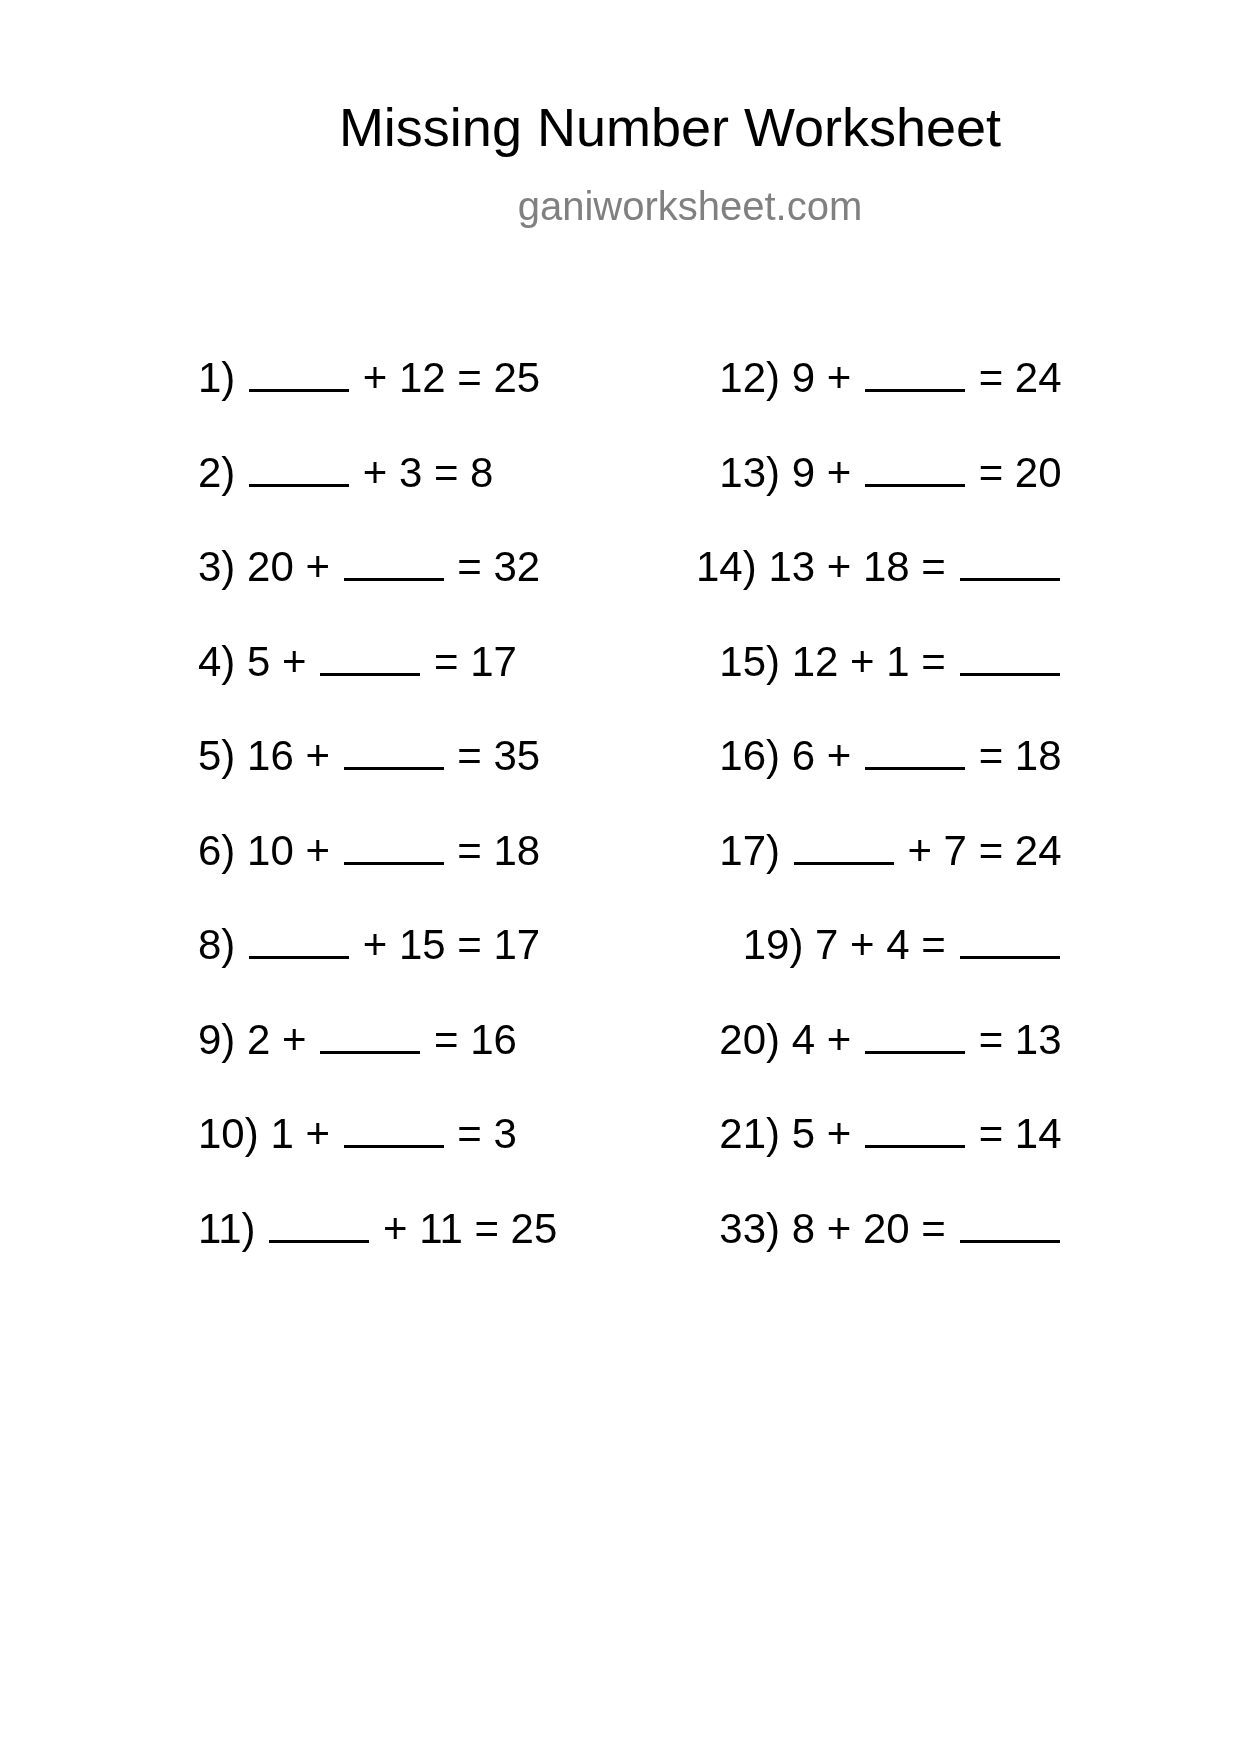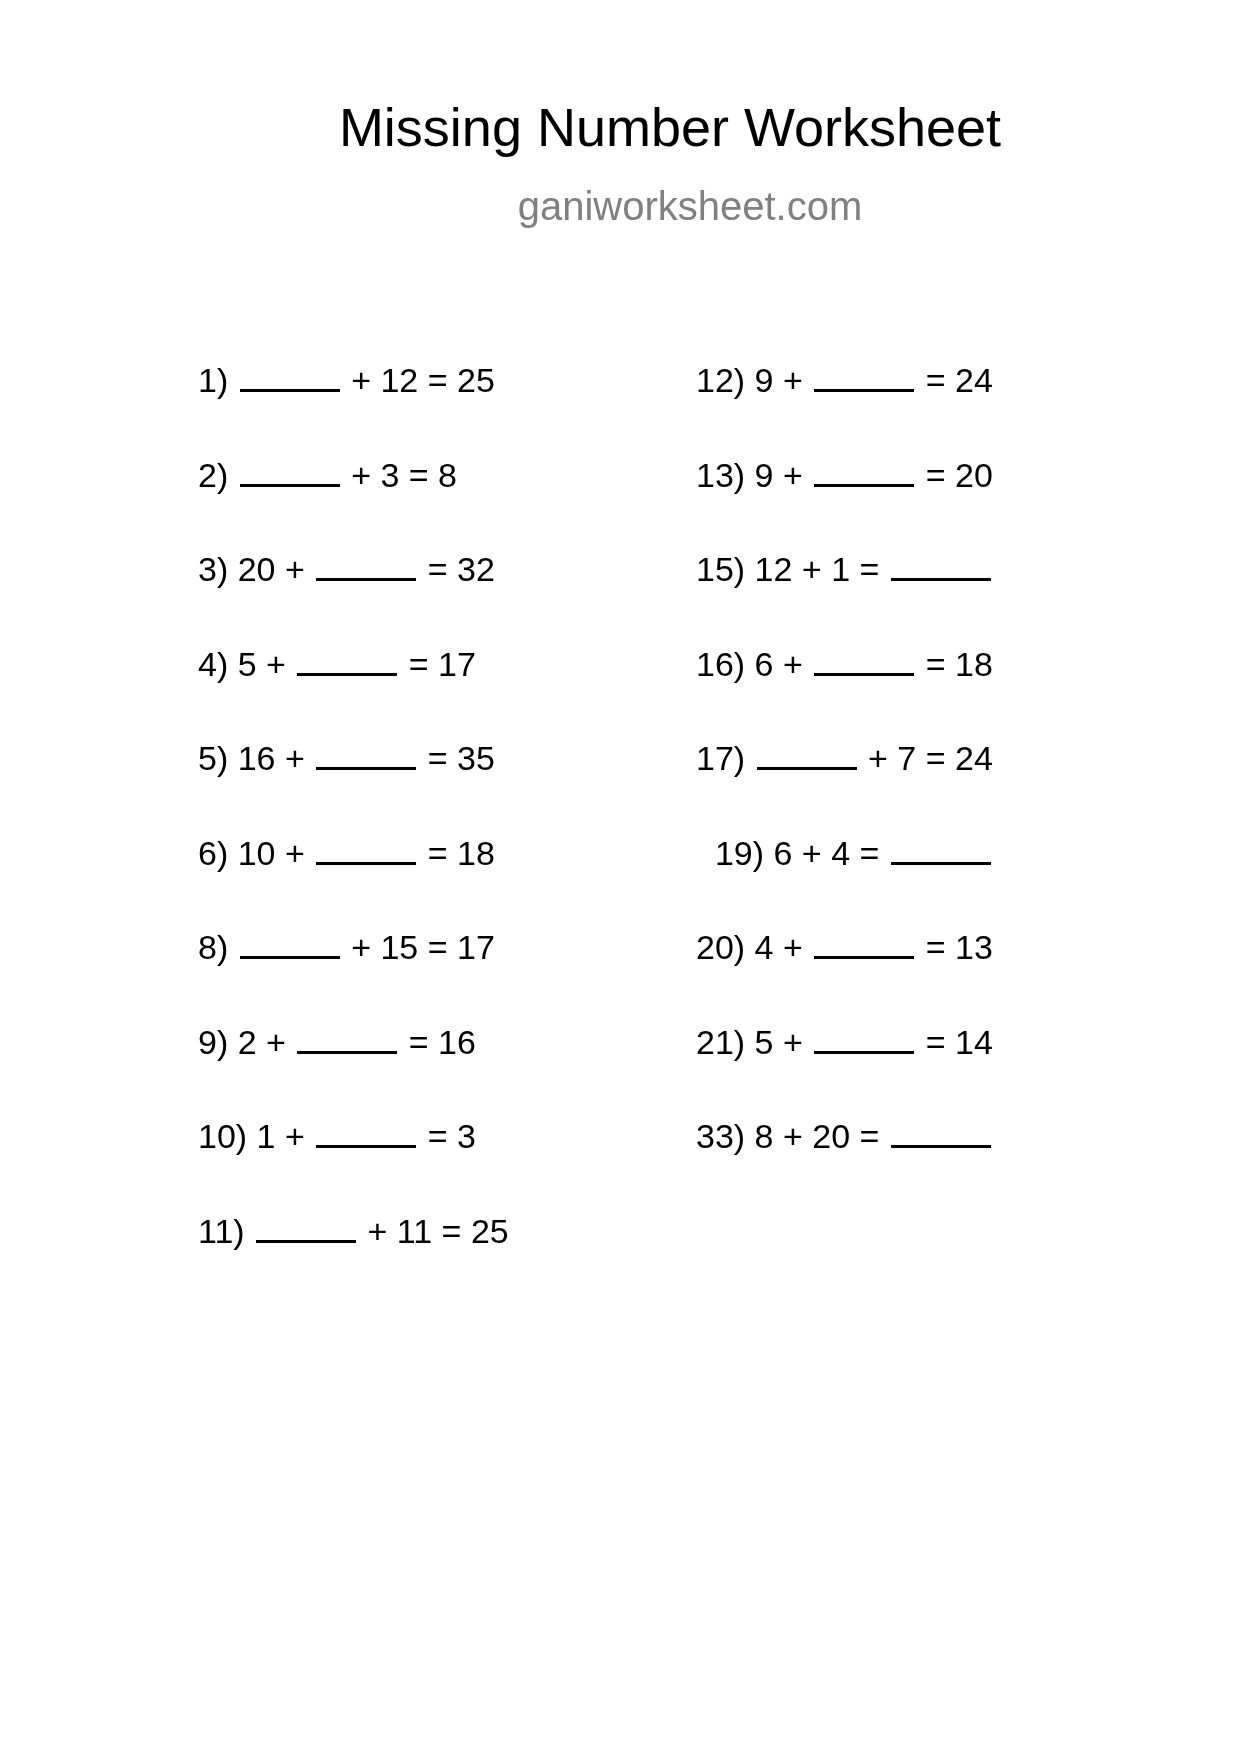--- a/index.html
+++ b/index.html
@@ -5,21 +5,21 @@
   html, body { margin: 0; padding: 0; background: #ffffff; }
   body { width: 1240px; height: 1754px; position: relative; overflow: hidden;
          font-family: "Liberation Sans", sans-serif; color: #000; }
   .title { position: absolute; left: 0; top: 96px; width: 1340px; text-align: center;
            font-size: 54px; line-height: 62px; font-weight: normal; }
   .subtitle { position: absolute; left: 0; top: 183px; width: 1380px; text-align: center;
               font-size: 40px; line-height: 46px; color: #808080; }
   .col { position: absolute; top: 345px; }
   .col-left { left: 198px; }
   .col-right { left: 696px; text-align: right; }
-  .problem { height: 94.5px; font-size: 34px; line-height: 58px; white-space: pre; }
+  .problem { height: 94.5px; font-size: 42px; line-height: 58px; white-space: pre; }
   .blank { display: inline-block; width: 100px; border-bottom: 3px solid #000;
            height: 44px; vertical-align: baseline; margin: 0 2px; }
   .problem span { vertical-align: baseline; }
 </style>
 </head>
 <body>
 
 <div>
   <div class="title">Missing Number Worksheet</div>
   <div class="subtitle">ganiworksheet.com</div>
@@ -32,21 +32,22 @@
       <div class="problem"><span>5)</span> <span>16 +</span> <span class="blank"></span> <span>= 35</span></div>
       <div class="problem"><span>6)</span> <span>10 +</span> <span class="blank"></span> <span>= 18</span></div>
       <div class="problem"><span>8)</span> <span class="blank"></span> <span>+ 15 = 17</span></div>
       <div class="problem"><span>9)</span> <span>2 +</span> <span class="blank"></span> <span>= 16</span></div>
       <div class="problem"><span>10)</span> <span>1 +</span> <span class="blank"></span> <span>= 3</span></div>
       <div class="problem"><span>11)</span> <span class="blank"></span> <span>+ 11 = 25</span></div>
     </div>
   <div class="col col-right">
       <div class="problem"><span>12)</span> <span>9 +</span> <span class="blank"></span> <span>= 24</span></div>
       <div class="problem"><span>13)</span> <span>9 +</span> <span class="blank"></span> <span>= 20</span></div>
+      <div class="problem"><span>14)</span> <span>13 + 18 =</span> <span class="blank"></span></div>
       <div class="problem"><span>15)</span> <span>12 + 1 =</span> <span class="blank"></span></div>
       <div class="problem"><span>16)</span> <span>6 +</span> <span class="blank"></span> <span>= 18</span></div>
       <div class="problem"><span>17)</span> <span class="blank"></span> <span>+ 7 = 24</span></div>
-      <div class="problem"><span>19)</span> <span>6 + 4 =</span> <span class="blank"></span></div>
+      <div class="problem"><span>19)</span> <span>7 + 4 =</span> <span class="blank"></span></div>
       <div class="problem"><span>20)</span> <span>4 +</span> <span class="blank"></span> <span>= 13</span></div>
       <div class="problem"><span>21)</span> <span>5 +</span> <span class="blank"></span> <span>= 14</span></div>
       <div class="problem"><span>33)</span> <span>8 + 20 =</span> <span class="blank"></span></div>
     </div>
 </div>
 
 </body></html>

